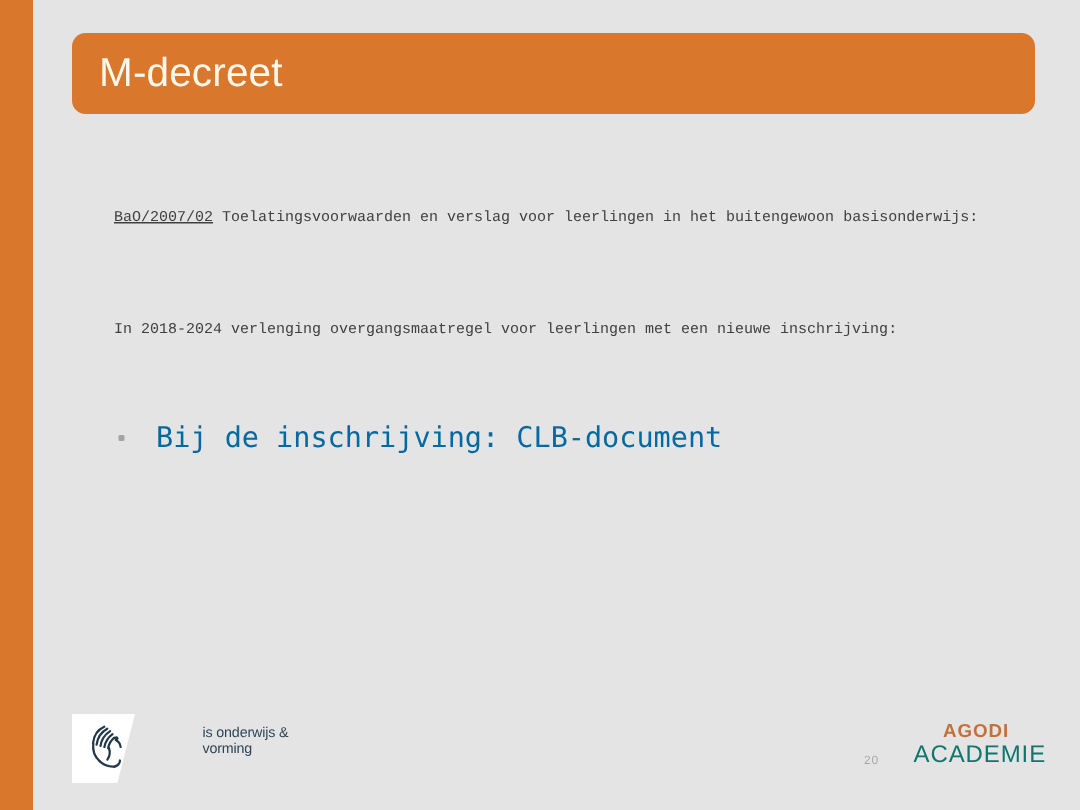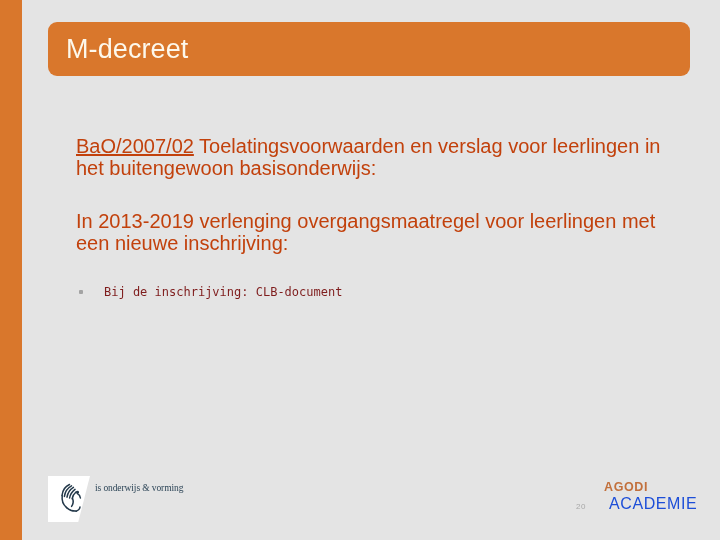--- a/index.html
+++ b/index.html
@@ -58,24 +58,24 @@
 
   
   #body-content {
     position: absolute;
     left: 76px;
     top: 135px;
     width: 600px;
   }
 
   .para {
-    font-family: Liberation Sans, sans-serif;
-    font-size: 20px;
+    font-family: Liberation Mono, monospace;
+    font-size: 10px;
     line-height: 22px;
-    color: #c2410c;
+    color: #404040;
     letter-spacing: 0px;
   }
   .para .ref {
     text-decoration: underline;
   }
   #para-1 {
     margin: 0;
     width: 595px;
   }
   #para-2 {
@@ -93,23 +93,23 @@
     width: 600px;
     margin: 0;
     padding: 0;
     list-style: none;
   }
   .bullet-item {
     position: relative;
     padding-left: 28px;
     margin-bottom: 28px;
     font-family: "DejaVu Sans Mono", "Liberation Mono", monospace;
-    font-size: 12px;
+    font-size: 19px;
     line-height: 22px;
-    color: #7f1d1d;
+    color: #0369a1;
   }
   .bullet-marker {
     position: absolute;
     left: 3px;
     top: 9px;
     width: 4px;
     height: 4px;
     background: #a3a3a3;
     border-radius: 1px;
   }
@@ -149,26 +149,27 @@
   }
   #vl-name {
     font-family: "Liberation Sans", sans-serif;
     font-size: 15px;
     font-weight: bold;
     color: #253b4d;
     letter-spacing: -0.2px;
     line-height: 17px;
   }
   #vl-tagline {
-    font-family: Liberation Serif, serif;
+    font-family: Liberation Sans, sans-serif;
     font-size: 9.5px;
     font-weight: normal;
     color: #2d4557;
     letter-spacing: -0.1px;
     margin-top: 2px;
+    margin-left: 40px;
   }
 
   
   #page-number {
     position: absolute;
     left: 576px;
     top: 502px;
     font-family: "Liberation Sans", sans-serif;
     font-size: 8px;
     color: #a8a8a8;
@@ -182,47 +183,48 @@
     top: 480px;
     text-align: left;
   }
   #brand-agodi {
     font-family: "Liberation Sans", sans-serif;
     font-size: 12.5px;
     font-weight: bold;
     color: #c2703c;
     letter-spacing: 0.6px;
     line-height: 14px;
+    text-align: center;
   }
   #brand-academie {
     font-family: "Liberation Sans", sans-serif;
     font-size: 16px;
     font-weight: normal;
-    color: #1d4ed8;
+    color: #0f766e;
     letter-spacing: 0.6px;
     line-height: 19px;
     margin-left: 5px;
   }
 </style>
 </head>
 <body>
 
 <div id="slide">
 
   <div id="left-stripe"></div>
 
   <div id="title-bar">
     <div id="title-text">M-decreet</div>
   </div>
 
   <div id="body-content">
 
     <p id="para-1" class="para"><span class="ref">BaO/2007/02</span><span> Toelatingsvoorwaarden en verslag voor leerlingen in het buitengewoon basisonderwijs:</span></p>
 
-    <p id="para-2" class="para">In 2013-2019 verlenging overgangsmaatregel voor leerlingen met een nieuwe inschrijving:</p>
+    <p id="para-2" class="para">In 2018-2024 verlenging overgangsmaatregel voor leerlingen met een nieuwe inschrijving:</p>
 
     <ul id="bullet-list">
       <li class="bullet-item" id="bullet-1">
         <span class="bullet-marker"></span>
         <span class="bullet-text">Bij de inschrijving: CLB-document</span>
       </li>
     </ul>
 
   </div>
 

